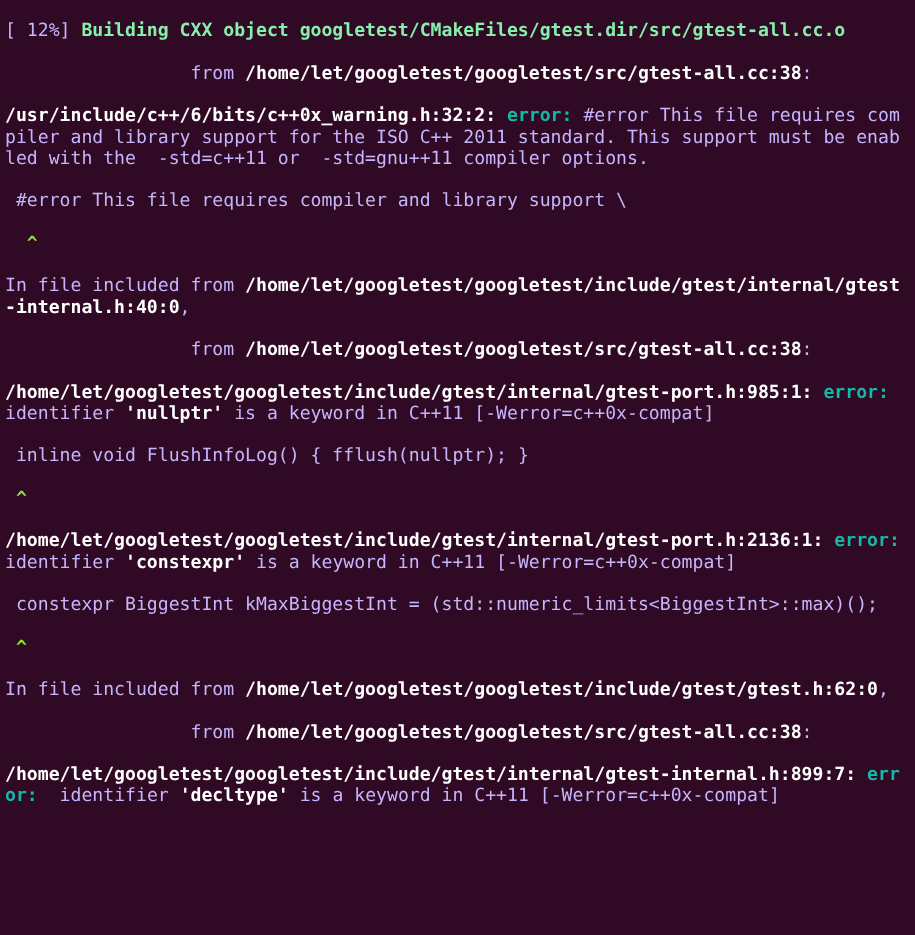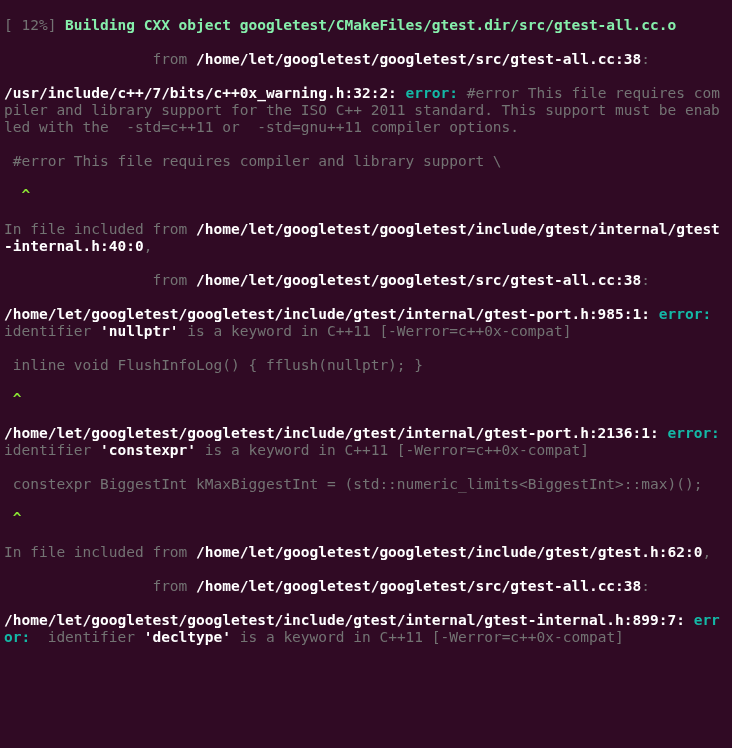--- a/index.html
+++ b/index.html
@@ -15,28 +15,28 @@
   .term {
     padding: 2px 4px;
     white-space: pre-wrap;
     word-break: break-all;
   }
   .line { display: block; }
   .wh   { color: #ffffff; font-weight: bold; }
   .gr   { color: #86efac; font-weight: bold; }
   .grc  { color: #8ae234; font-weight: bold; } 
   .rd   { color: #14b8a6; font-weight: bold; }
-  .nm   { color: #737373; }
+  .nm   { color: #c4b5fd; }
 </style>
 </head>
 <body>
 
 <pre class="term"><span class="line"><span class="nm">[ 12%] </span><span class="gr">Building CXX object googletest/CMakeFiles/gtest.dir/src/gtest-all.cc.o</span></span>
 <span class="line"><span class="nm">                 from </span><span class="wh">/home/let/googletest/googletest/src/gtest-all.cc:38</span><span class="nm">:</span></span>
-<span class="line"><span class="wh">/usr/include/c++/7/bits/c++0x_warning.h:32:2:</span><span class="nm"> </span><span class="rd">error:</span><span class="nm"> </span><span class="nm">#error This file requires compiler and library support for the ISO C++ 2011 standard. This support must be enabled with the  -std=c++11 or  -std=gnu++11 compiler options.</span></span>
+<span class="line"><span class="wh">/usr/include/c++/6/bits/c++0x_warning.h:32:2:</span><span class="nm"> </span><span class="rd">error:</span><span class="nm"> </span><span class="nm">#error This file requires compiler and library support for the ISO C++ 2011 standard. This support must be enabled with the  -std=c++11 or  -std=gnu++11 compiler options.</span></span>
 <span class="line"><span class="nm"> #error This file requires compiler and library support \</span></span>
 <span class="line"><span class="grc">  ^</span></span>
 <span class="line"><span class="nm">In file included from </span><span class="wh">/home/let/googletest/googletest/include/gtest/internal/gtest-internal.h:40:0</span><span class="nm">,</span></span>
 <span class="line"><span class="nm">                 from </span><span class="wh">/home/let/googletest/googletest/src/gtest-all.cc:38</span><span class="nm">:</span></span>
 <span class="line"><span class="wh">/home/let/googletest/googletest/include/gtest/internal/gtest-port.h:985:1:</span><span class="nm"> </span><span class="rd">error:</span><span class="nm"> identifier </span><span class="wh">'nullptr'</span><span class="nm"> is a keyword in C++11 [-Werror=c++0x-compat]</span></span>
 <span class="line"><span class="nm"> inline void FlushInfoLog() { fflush(nullptr); }</span></span>
 <span class="line"><span class="grc"> ^</span></span>
 <span class="line"><span class="wh">/home/let/googletest/googletest/include/gtest/internal/gtest-port.h:2136:1:</span><span class="nm"> </span><span class="rd">error:</span><span class="nm"> identifier </span><span class="wh">'constexpr'</span><span class="nm"> is a keyword in C++11 [-Werror=c++0x-compat]</span></span>
 <span class="line"><span class="nm"> constexpr BiggestInt kMaxBiggestInt = (std::numeric_limits&lt;BiggestInt&gt;::max)();</span></span>
 <span class="line"><span class="grc"> ^</span></span>

